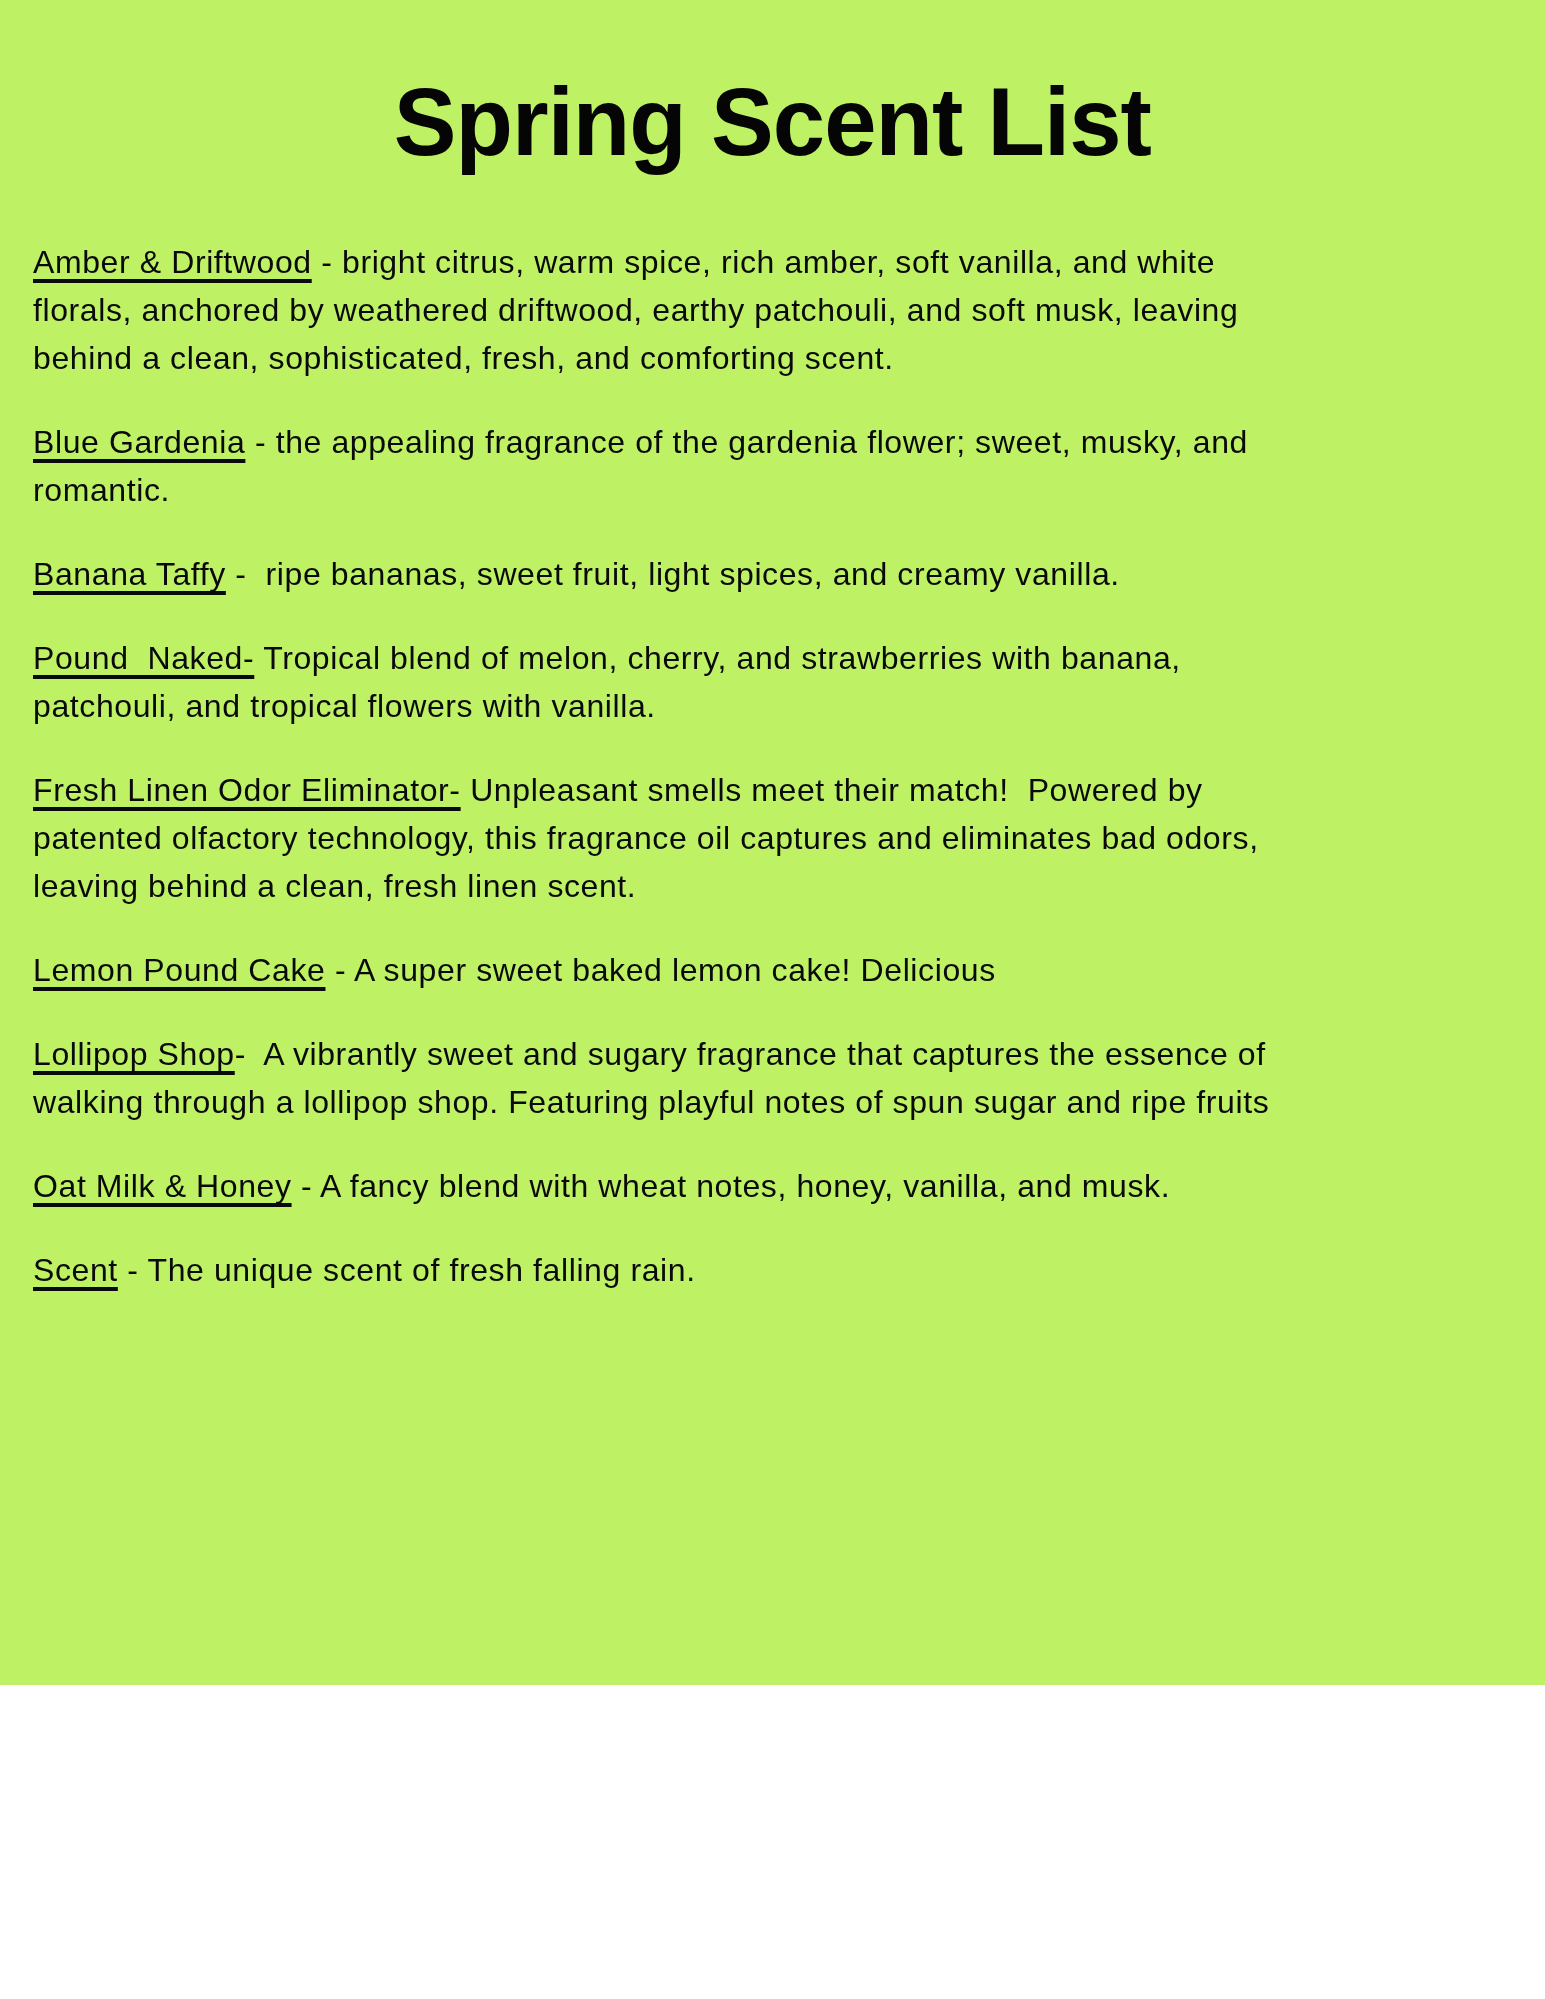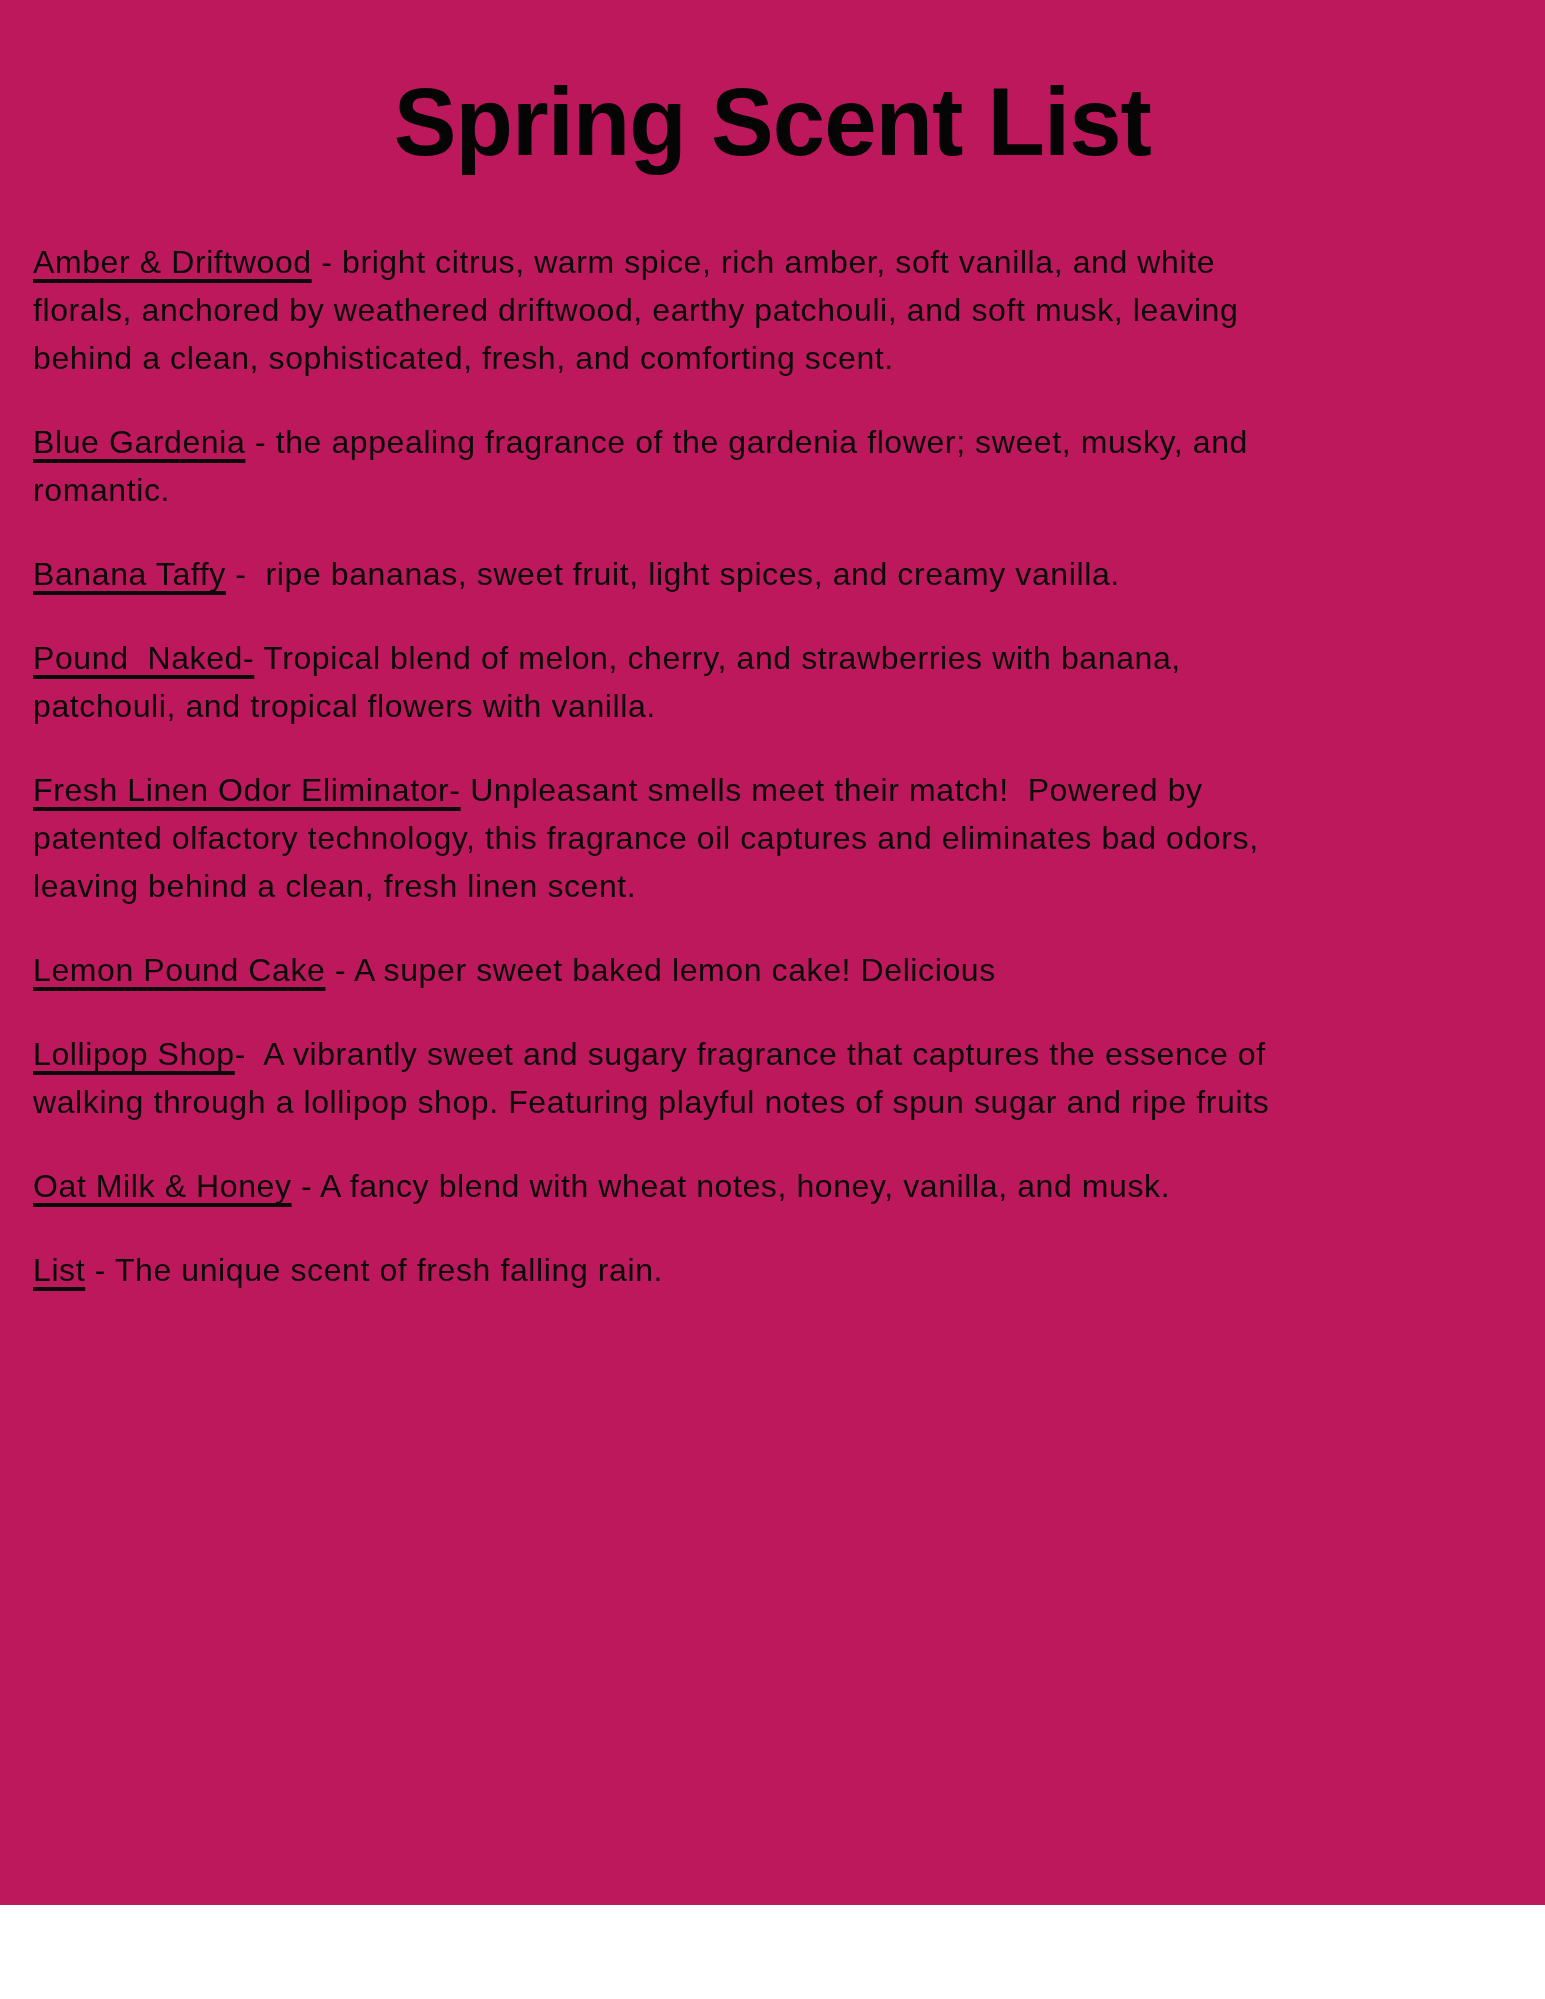--- a/index.html
+++ b/index.html
@@ -1,21 +1,21 @@
 <!DOCTYPE html>
 <html><head>
 <meta charset="utf-8">
 <style>
   html, body { margin: 0; padding: 0; background: #ffffff; }
   .page {
     position: relative;
     width: 1545px;
-    height: 1905px;
+    height: 1685px;
     box-sizing: border-box;
-    background: #be185d;
+    background: #bef264;
     padding: 64px 33px 0 33px;
     overflow: hidden;
     color: #0a0a0a;
     font-family: "Liberation Sans", sans-serif;
   }
   h1.title {
     margin: 0 0 58px 0;
     text-align: center;
     font-family: "Liberation Sans", sans-serif;
     font-weight: 700;
@@ -64,15 +64,15 @@
     <p class="scent"><span class="nm">Banana Taffy</span><span class="sep"> -  </span><span class="ds">ripe bananas, sweet fruit, light spices, and creamy vanilla.</span></p>
     <p class="scent"><span class="nm">Pound  Naked-</span><span class="sep"> </span><span class="ds">Tropical blend of melon, cherry, and strawberries with banana,
 patchouli, and tropical flowers with vanilla.</span></p>
     <p class="scent"><span class="nm">Fresh Linen Odor Eliminator-</span><span class="sep"> </span><span class="ds">Unpleasant smells meet their match!  Powered by
 patented olfactory technology, this fragrance oil captures and eliminates bad odors,
 leaving behind a clean, fresh linen scent.</span></p>
     <p class="scent"><span class="nm">Lemon Pound Cake</span><span class="sep"> - </span><span class="ds">A super sweet baked lemon cake! Delicious</span></p>
     <p class="scent extra-top"><span class="nm">Lollipop Shop</span><span class="sep">-  </span><span class="ds">A vibrantly sweet and sugary fragrance that captures the essence of
 walking through a lollipop shop. Featuring playful notes of spun sugar and ripe fruits</span></p>
     <p class="scent"><span class="nm">Oat Milk &amp; Honey</span><span class="sep"> - </span><span class="ds">A fancy blend with wheat notes, honey, vanilla, and musk.</span></p>
-    <p class="scent tight-bottom"><span class="nm">List</span><span class="sep"> - </span><span class="ds">The unique scent of fresh falling rain.</span></p>
+    <p class="scent tight-bottom"><span class="nm">Scent</span><span class="sep"> - </span><span class="ds">The unique scent of fresh falling rain.</span></p>
   </div>
 </div>
 
 </body></html>

